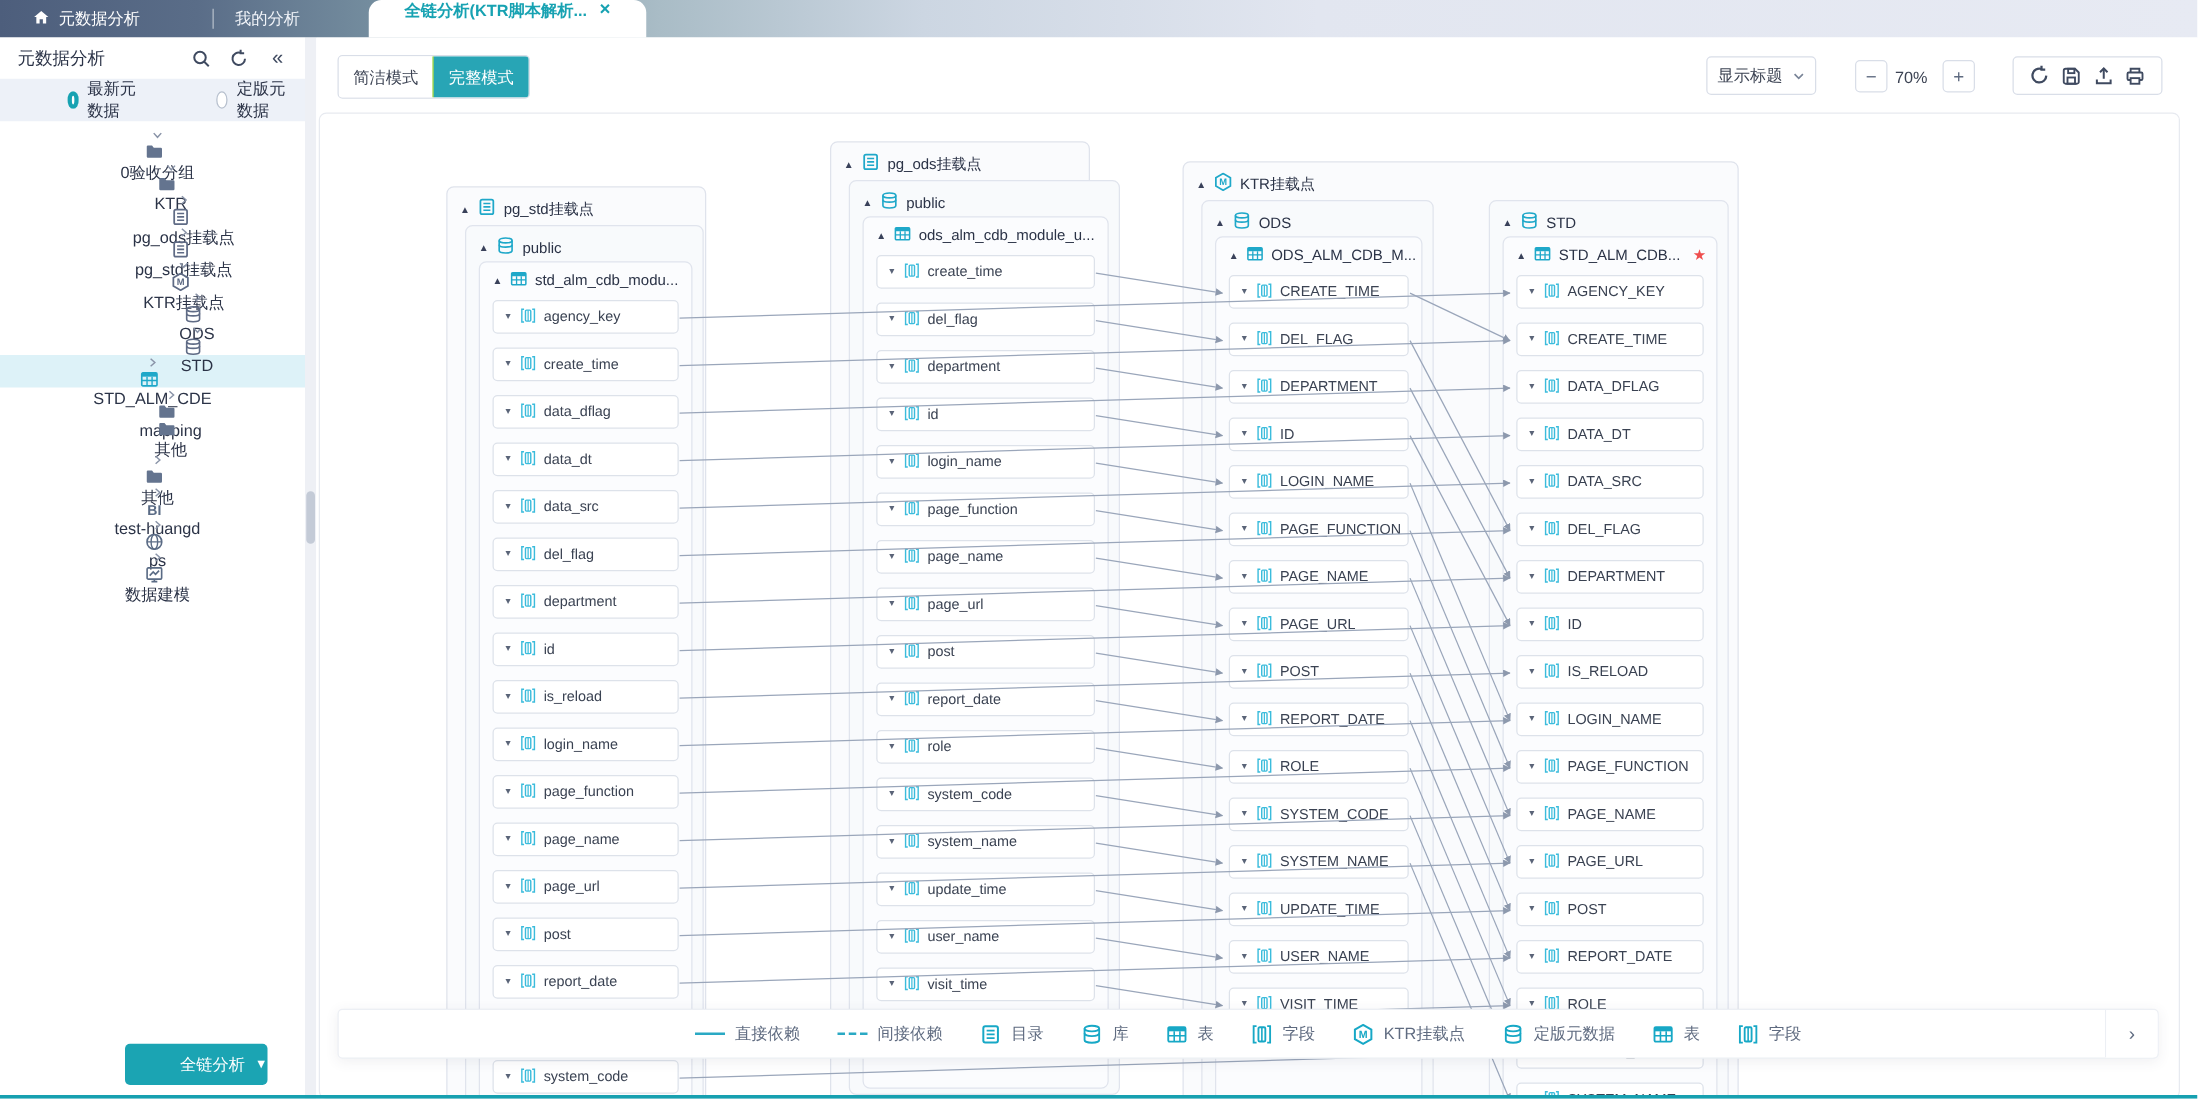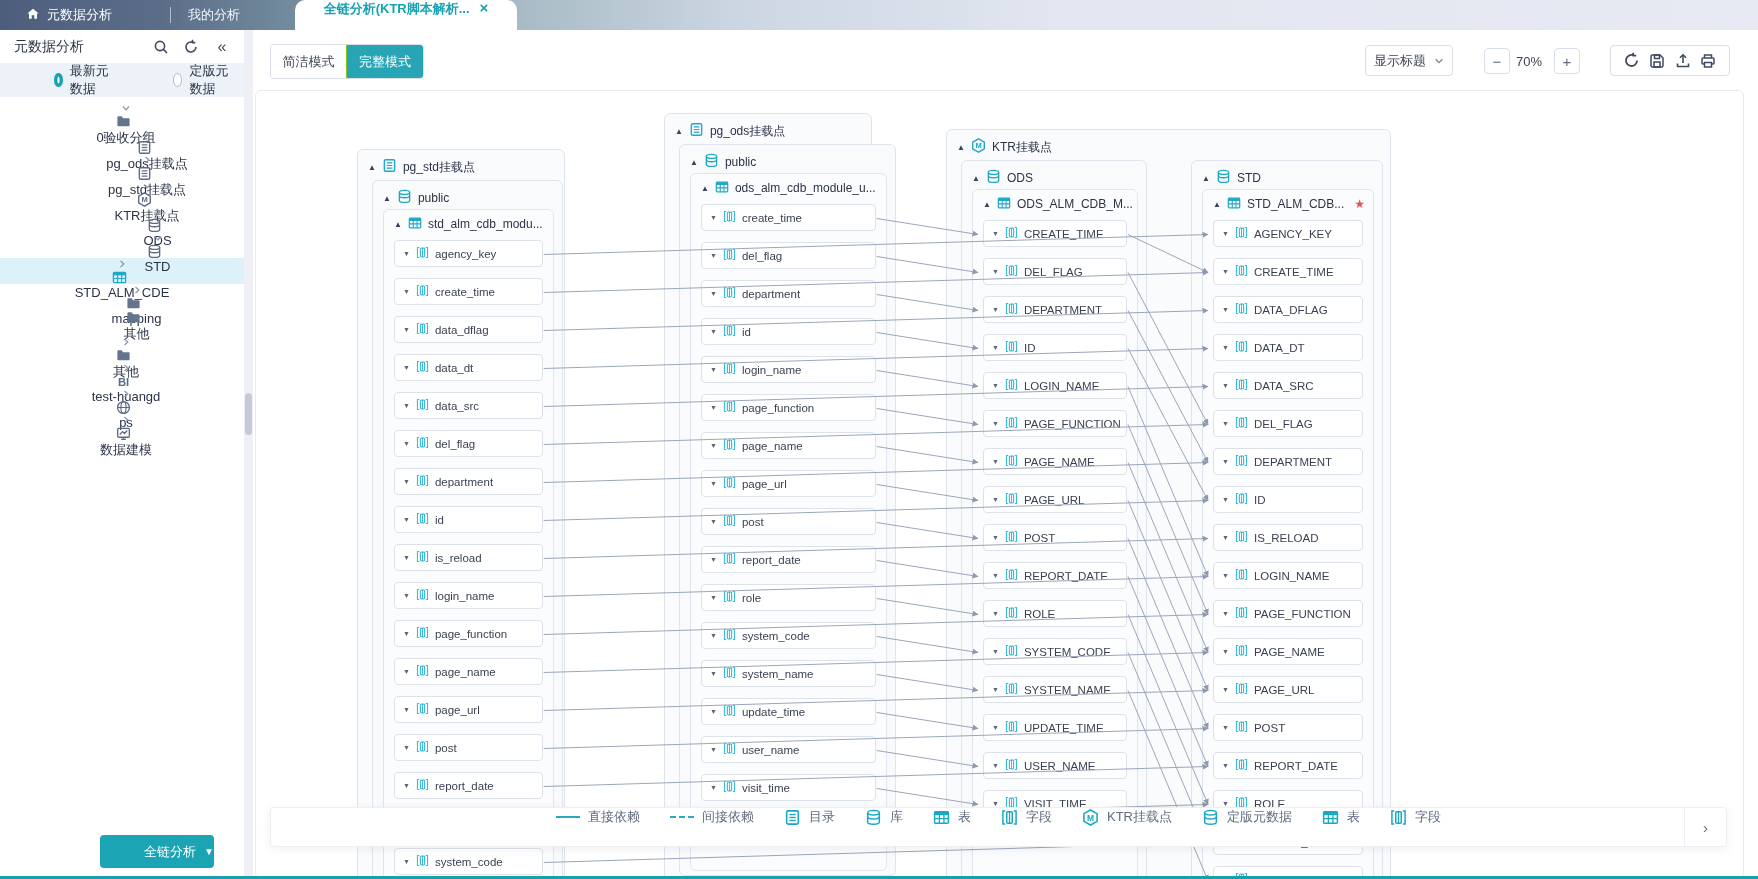--- a/index.html
+++ b/index.html
@@ -59,21 +59,21 @@
   .db-row { display:flex; margin:2px 8px 8px 14px; align-items:stretch; height:calc(100% - 38px); }
   .db-box { background:#f8fafc; border:1px solid #e0e4ed; border-radius:6px; flex:1; }
   .table-box { background:#fbfcfe; border:1px solid #e0e4ed; border-radius:6px; margin:0 8px 8px 10px; height:calc(100% - 32px); }
   .fields { padding:4px 10px 10px 10px; display:flex; flex-direction:column; gap:11px; }
   .field-row { height:27px; background:#ffffff; border:1px solid #dde2ea; border-radius:4px; display:flex; align-items:center; gap:6px; padding:0 8px; font-size:11.5px; color:#3a4252; white-space:nowrap; overflow:hidden; cursor:pointer; }
   .field-row .caret { font-size:7px; color:#5a6478; }
   .star { color:#ef4e4e; font-size:12px; margin-left:4px; }
   #links-svg { position:absolute; inset:0; width:100%; height:100%; z-index:3; pointer-events:none; }
 
   
-  .legend { position:absolute; left:14px; right:16px; top:716px; height:40px; background:#ffffff; border:1px solid #eceff4; border-radius:4px; box-shadow:0 2px 10px rgba(60,70,90,.08); z-index:6; display:flex; align-items:flex-start; justify-content:center; gap:30px; }
+  .legend { position:absolute; left:14px; right:16px; top:716px; height:40px; background:#ffffff; border:1px solid #eceff4; border-radius:4px; box-shadow:0 2px 10px rgba(60,70,90,.08); z-index:6; display:flex; align-items:center; justify-content:center; gap:30px; }
   .legend-item { display:flex; align-items:center; gap:8px; font-size:13px; color:#5f6b80; }
   .legend-line { width:24px; height:0; border-top:2px solid #2aa9c4; }
   .legend-line.dashed { border-top-style:dashed; }
   .legend-expand { position:absolute; right:0; top:0; width:42px; height:100%; border-left:1px solid #eceff4; display:flex; align-items:center; justify-content:center; color:#5f6b80; font-size:15px; cursor:pointer; background:#fff; border-radius:0 4px 4px 0; }
   .bottom-accent { position:absolute; left:0; bottom:0; width:100%; height:3px; background:#16a0b0; z-index:9; }
 </style>
 </head>
 <body>
 
 <div id="app">
@@ -132,20 +132,33 @@
             <svg width="12" height="12" viewBox="0 0 16 16">
               <path d="M4 6 L8 10.5 L12 6" fill="none" stroke="#8a94a8" stroke-width="1.6"></path>
             </svg>
           </span>
           <span class="tree-ico">
             <svg width="15" height="15" viewBox="0 0 16 16">
               <path d="M1.5 3.5 A1 1 0 0 1 2.5 2.5 H6 L7.5 4.5 H13.5 A1 1 0 0 1 14.5 5.5 V12 A1 1 0 0 1 13.5 13 H2.5 A1 1 0 0 1 1.5 12 Z" fill="#64748f"></path>
             </svg>
           </span>
           <span>0验收分组</span>
+        </div>
+        <div class="tree-row" style="padding-left: 29px;">
+          <span class="tree-exp">
+            <svg width="12" height="12" viewBox="0 0 16 16">
+              <path d="M4 6 L8 10.5 L12 6" fill="none" stroke="#8a94a8" stroke-width="1.6"></path>
+            </svg>
+          </span>
+          <span class="tree-ico">
+            <svg width="15" height="15" viewBox="0 0 16 16">
+              <path d="M1.5 3.5 A1 1 0 0 1 2.5 2.5 H6 L7.5 4.5 H13.5 A1 1 0 0 1 14.5 5.5 V12 A1 1 0 0 1 13.5 13 H2.5 A1 1 0 0 1 1.5 12 Z" fill="#64748f"></path>
+            </svg>
+          </span>
+          <span>KTR</span>
         </div>
         <div class="tree-row" style="padding-left: 50px;">
           <span class="tree-exp">
             <svg width="12" height="12" viewBox="0 0 16 16">
               <path d="M6 4 L10.5 8 L6 12" fill="none" stroke="#8a94a8" stroke-width="1.6"></path>
             </svg>
           </span>
           <span class="tree-ico">
             <svg width="15" height="15" viewBox="0 0 16 16">
               <rect x="2.5" y="1.8" width="11" height="12.4" rx="1.5" fill="none" stroke="#5f6b85" stroke-width="1.5"></rect>

